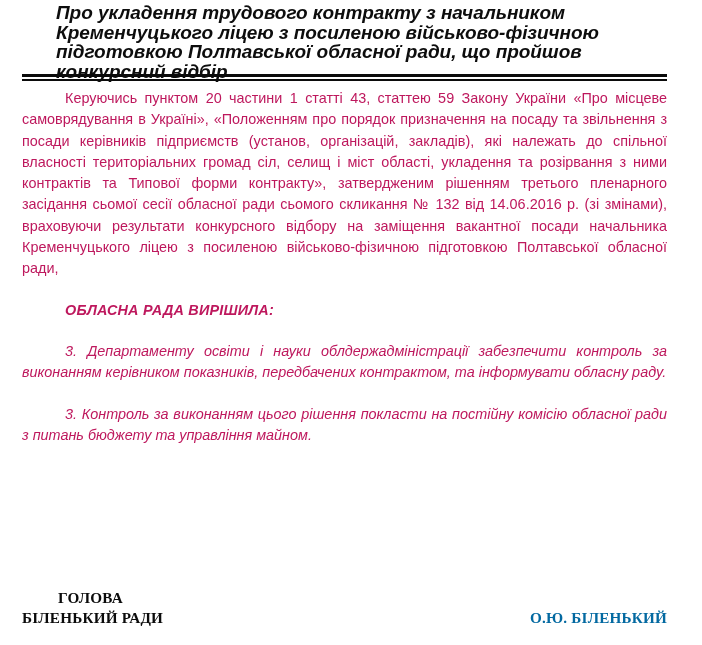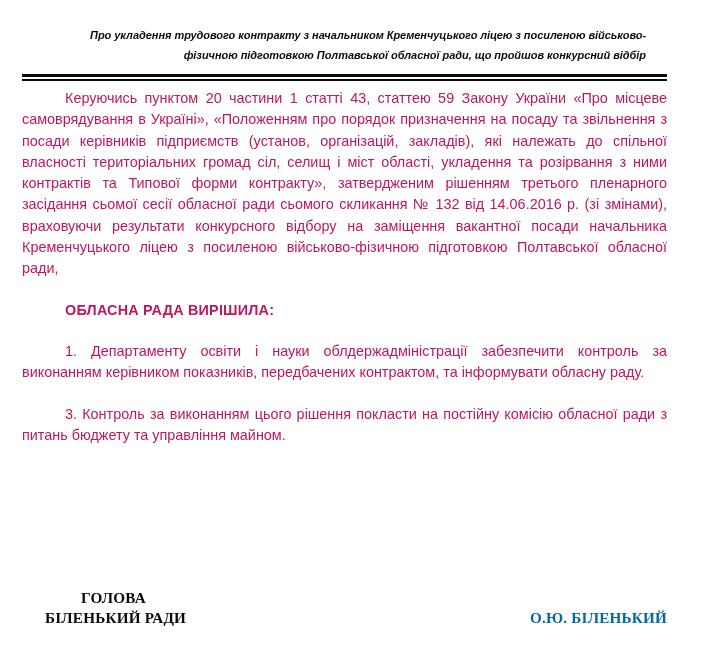--- a/index.html
+++ b/index.html
@@ -24,27 +24,27 @@
     width: 702px;
     height: 645px;
     box-sizing: border-box;
     padding: 0;
   }
 
   
   .doc-title {
     position: absolute;
     left: 56px;
-    top: 26px;
+    top: 3px;
     width: 590px;
-    text-align: right;
+    text-align: left;
     font-family: "Liberation Sans", sans-serif;
     font-weight: bold;
     font-style: italic;
-    font-size: 11px;
+    font-size: 19px;
     line-height: 19.5px;
     letter-spacing: -0.05px;
     color: #0d0d0d;
   }
 
   
   .rule-wrap {
     position: absolute;
     left: 22px;
     top: 74px;
@@ -79,21 +79,21 @@
     text-align: justify;
     text-justify: inter-word;
     font-family: "Liberation Sans", sans-serif;
     font-size: 14.4px;
     line-height: 21.3px;
     color: #be185d;
     text-indent: 43px;
     hyphens: none;
   }
 
-  p.para + p.para { margin-top: 20px; }
+  p.para + p.para { margin-top: 20px; font-style: italic; }
 
   .resolve-heading {
     margin: 26px 0 0 0;
     text-align: center;
     font-family: "Liberation Serif", serif;
     font-weight: bold;
     font-size: 15.3px;
     line-height: 20px;
     letter-spacing: 0.2px;
     color: #0b0b0b;
@@ -112,21 +112,20 @@
     position: absolute;
     left: 0;
     top: 0;
     font-family: "Liberation Serif", serif;
     font-weight: bold;
     font-size: 15.2px;
     line-height: 19.5px;
     letter-spacing: 0.2px;
     color: #0b0b0b;
     white-space: nowrap;
-    margin-left: 23px;
   }
   .sign-left .sign-role-1 {
     display: block;
     padding-left: 36px;
   }
   .sign-left .sign-role-2 {
     display: block;
     padding-left: 0;
   }
   .sign-right {
@@ -155,21 +154,21 @@
   </div>
 
   <div class="body-block">
 
     <p class="para">Керуючись пунктом 20 частини 1 статті 43, статтею 59 Закону України «Про місцеве самоврядування в Україні»,  «Положенням про порядок призначення на посаду та звільнення з посади керівників підприємств (установ, організацій, закладів), які належать до спільної власності територіальних громад сіл, селищ і міст області, укладення та розірвання з ними контрактів та Типової форми контракту», затвердженим рішенням третього пленарного засідання сьомої сесії обласної ради сьомого скликання № 132 від 14.06.2016 р. (зі змінами), враховуючи результати конкурсного відбору на заміщення вакантної посади начальника Кременчуцького ліцею з посиленою військово-фізичною підготовкою Полтавської обласної ради,</p>
 
     <p class="para resolve-heading">ОБЛАСНА РАДА ВИРІШИЛА:</p>
 
 
 
-    <p class="para">1. Департаменту освіти і науки облдержадміністрації забезпечити контроль за виконанням керівником показників, передбачених контрактом, та інформувати обласну раду.</p>
+    <p class="para">3. Департаменту освіти і науки облдержадміністрації забезпечити контроль за виконанням керівником показників, передбачених контрактом, та інформувати обласну раду.</p>
 
     <p class="para">3. Контроль за виконанням цього рішення  покласти  на  постійну комісію обласної ради з питань бюджету та управління майном.</p>
 
   </div>
 
   <div class="sign-block">
     <div class="sign-left">
       <span class="sign-role-1">ГОЛОВА</span>
       <span class="sign-role-2">БІЛЕНЬКИЙ РАДИ</span>
     </div>

